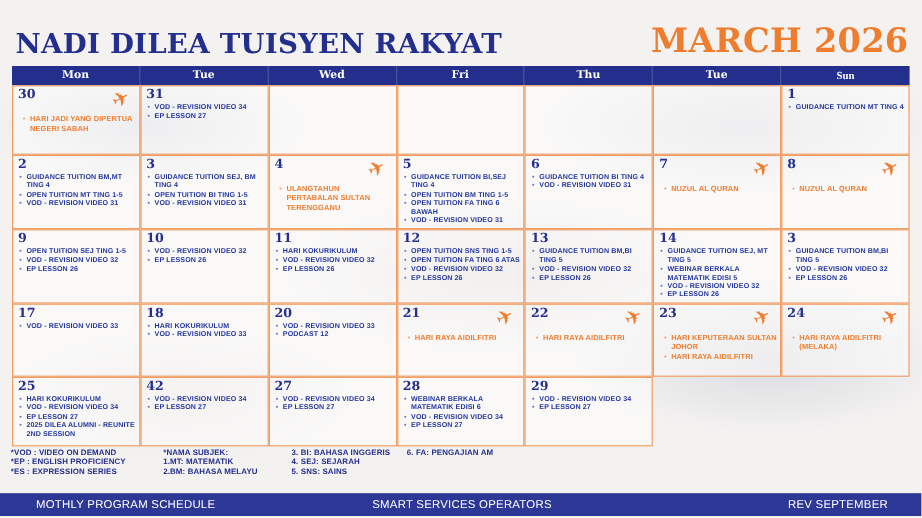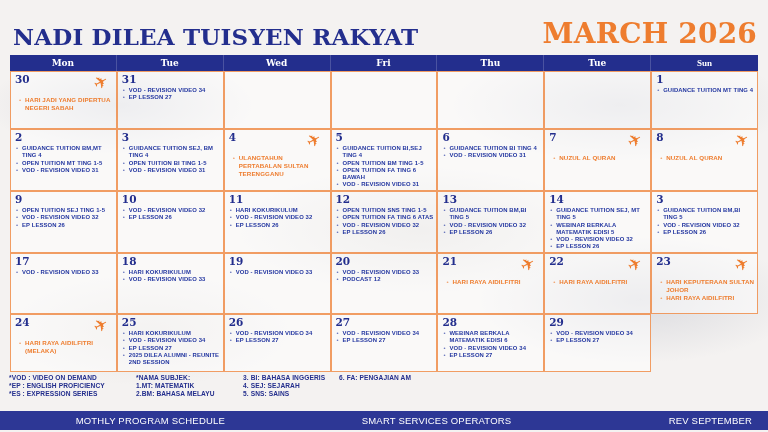--- a/index.html
+++ b/index.html
@@ -48,23 +48,23 @@
   .legend { position:absolute; top:374px; left:9px; display:flex; }
   .legend .lcol { display:flex; flex-direction:column; }
   .legend .lcol1 { width:127px; }
   .legend .lcol2 { width:107px; }
   .legend .lcol3 { width:96px; }
   .lline { color:#232e8d; font-weight:700; font-size:6.6px; line-height:8.2px; letter-spacing:.1px; }
 
   .bottombar { position:absolute; left:0; right:0; bottom:2px; height:19px; background:#2d3795;
                display:flex; align-items:center; color:#ffffff; font-size:9.5px; letter-spacing:.2px; }
   .bottombar .seg { flex:1; }
-  .seg-left { padding-left:30px; text-align:center; }
-  .seg-center { text-align:right; }
-  .seg-right { text-align:right; padding-right:16px; }
+  .seg-left { padding-left:30px; text-align:left; }
+  .seg-center { text-align:center; }
+  .seg-right { text-align:right; padding-right:28px; }
 </style>
 </head>
 <body>
 
 <div class="topbar">
   <div class="title">NADI DILEA TUISYEN RAKYAT</div>
   <div class="month">MARCH 2026</div>
 </div>
 
 <div class="grid-wrap">
@@ -227,26 +227,20 @@
         </ul>
       </div>
       <div class="cell">
         <div class="date">18</div>
         <ul class="events">
           <li class="ev">HARI KOKURIKULUM</li>
           <li class="ev">VOD - REVISION VIDEO 33</li>
         </ul>
       </div>
       <div class="cell">
-        <div class="date">19</div>
-        <ul class="events">
-          <li class="ev">VOD - REVISION VIDEO 33</li>
-        </ul>
-      </div>
-      <div class="cell">
         <div class="date">20</div>
         <ul class="events">
           <li class="ev">VOD - REVISION VIDEO 33</li>
           <li class="ev">PODCAST 12</li>
         </ul>
       </div>
       <div class="cell">
         <div class="date">21</div>
         <span class="plane">✈</span>
         <ul class="holidays">
@@ -278,21 +272,21 @@
       <div class="cell">
         <div class="date">25</div>
         <ul class="events">
           <li class="ev">HARI KOKURIKULUM</li>
           <li class="ev">VOD - REVISION VIDEO 34</li>
           <li class="ev">EP LESSON 27</li>
           <li class="ev">2025 DILEA ALUMNI - REUNITE 2ND SESSION</li>
         </ul>
       </div>
       <div class="cell">
-        <div class="date">26</div>
+        <div class="date">42</div>
         <ul class="events">
           <li class="ev">VOD - REVISION VIDEO 34</li>
           <li class="ev">EP LESSON 27</li>
         </ul>
       </div>
       <div class="cell">
         <div class="date">27</div>
         <ul class="events">
           <li class="ev">VOD - REVISION VIDEO 34</li>
           <li class="ev">EP LESSON 27</li>

